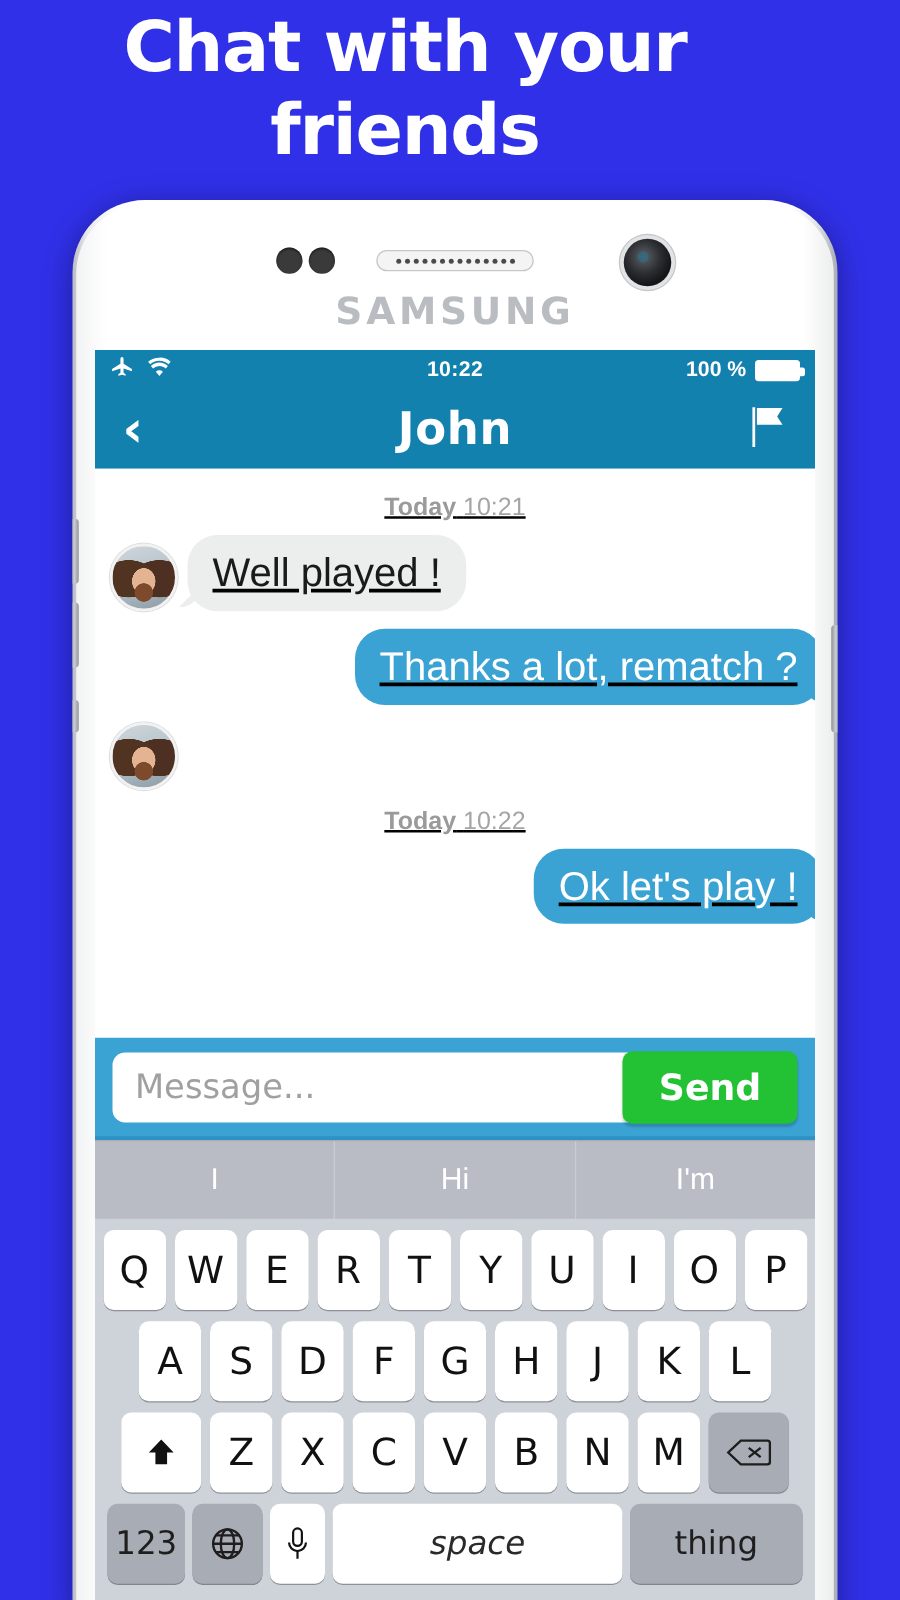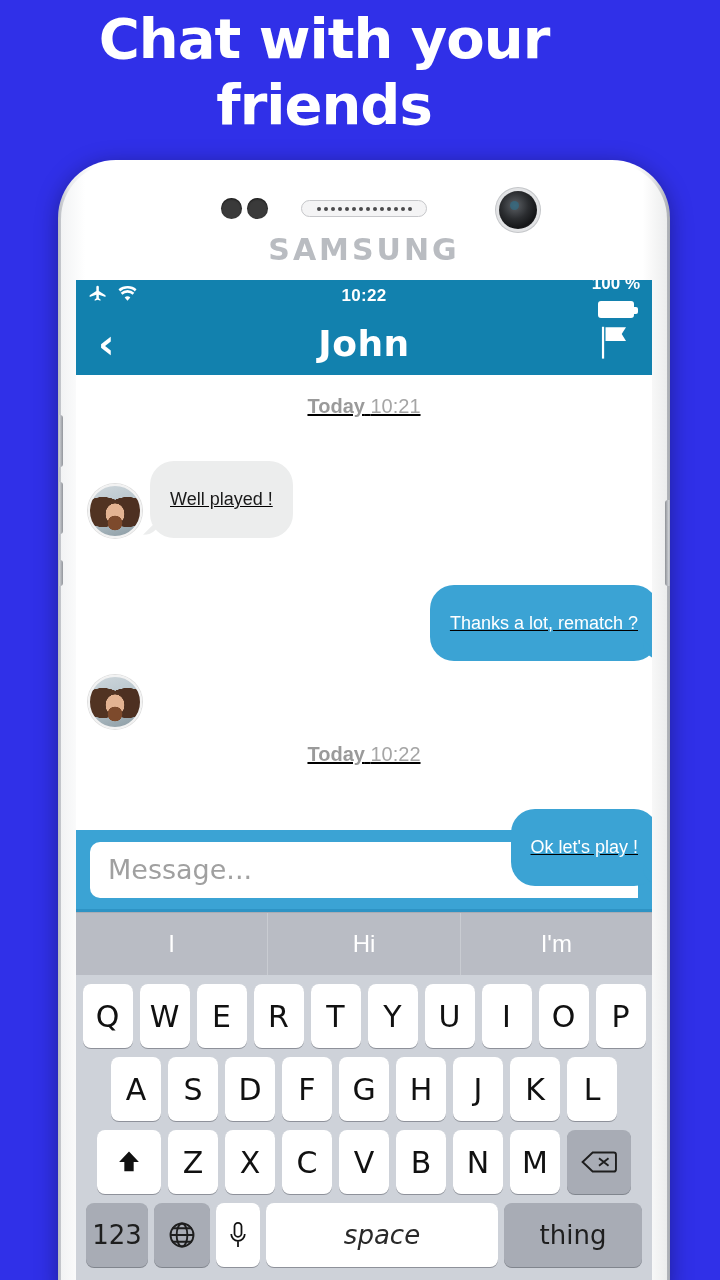--- a/index.html
+++ b/index.html
@@ -86,21 +86,21 @@
 
   
   .statusbar {
     height:32px; background:#1281ae; color:#fff;
     display:flex; align-items:center; padding:0 12px;
     font-size:17px; font-weight:bold;
     position:relative;
   }
   .sb-left { display:flex; align-items:center; gap:9px; }
   .sb-time { position:absolute; left:0; width:100%; text-align:center; font-size:17px; font-weight:bold; letter-spacing:.3px; }
-  .sb-right { margin-left:auto; display:flex; align-items:center; gap:7px; position:relative; z-index:2; font-size:17px;flex-direction:column; }
+  .sb-right { margin-left:auto; display:flex; align-items:center; gap:7px; position:relative; z-index:2; font-size:17px; }
   .battery {
     width:36px; height:17px; border:2px solid #fff; border-radius:3px;
     position:relative; background:#fff;
   }
   .battery::after {
     content:""; position:absolute; right:-6px; top:4px; width:4px; height:7px;
     background:#fff; border-radius:0 2px 2px 0;
   }
 
   
@@ -133,25 +133,24 @@
       radial-gradient(ellipse at 26% 52%, #513322 0 40%, transparent 41%),
       radial-gradient(ellipse at 75% 52%, #4d3021 0 40%, transparent 41%),
       linear-gradient(160deg,#cfd7dc 0%,#b9c6cd 45%,#8a9aa2 100%);
     border:2px solid #f2f2f2;
     box-shadow:0 0 0 1px #e0e0e0;
     margin-right:8px;
   }
 
   .bubble {
     max-width:420px;
-    padding:28px 20px;
-    font-size:18px;
+    padding:12px 20px;
+    font-size:32px;
     line-height:1.15;
     position:relative;
-    margin-top:33px;
   }
   .bubble.in {
     background:#eceded; color:#1a1a1a;
     border-radius:24px;
   }
   .bubble.in::after {
     content:""; position:absolute; left:-7px; bottom:3px;
     width:18px; height:18px; background:#eceded;
     border-radius:0 0 18px 0;
     clip-path:polygon(100% 0,100% 100%,0 100%);
@@ -318,20 +317,21 @@
         <span>10:22</span>
       </div>
 
       <div class="row out">
         <div class="bubble out">Ok let's play !</div>
       </div>
     </div>
 
     <div class="inputbar">
       <div class="msg-input">Message...</div>
+      <div class="send-btn">Send</div>
     </div>
 
     <div class="keyboard">
       <div class="suggestions">
         <div class="sug">I</div>
         <div class="sug">Hi</div>
         <div class="sug">I'm</div>
       </div>
 
       <div class="krow r1">

